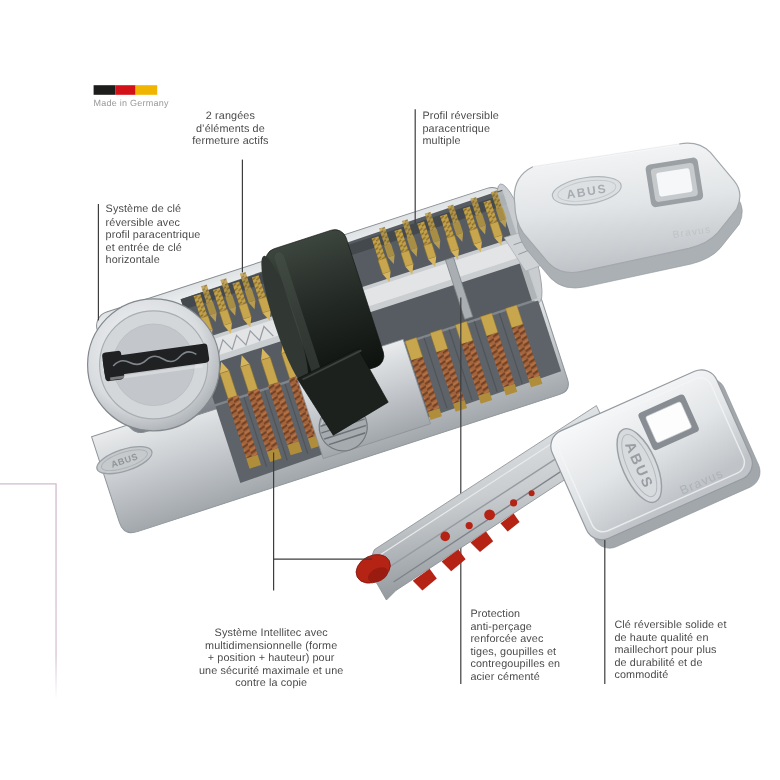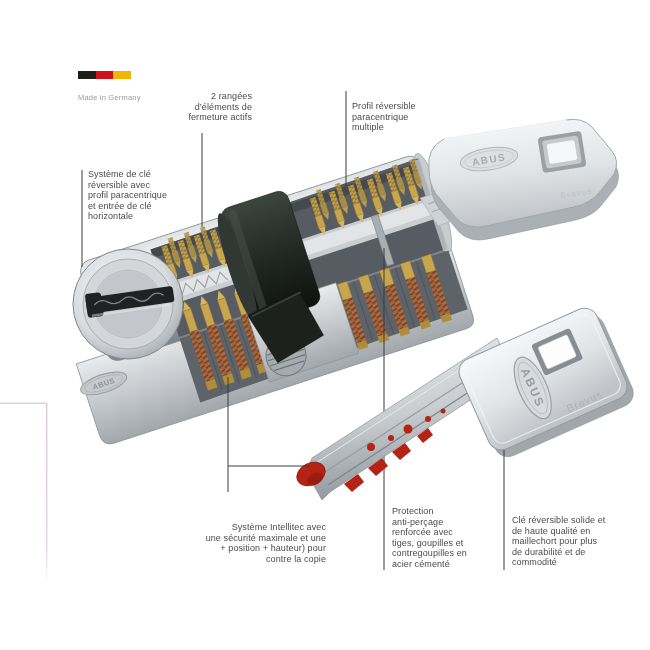--- a/index.html
+++ b/index.html
@@ -1,25 +1,25 @@
 <!DOCTYPE html>
 <html><head>
 <meta charset="utf-8">
 <style>
   html,body{margin:0;padding:0;background:#fff;width:650px;height:650px;overflow:hidden}
   .stage{position:relative;width:650px;height:650px;background:#ffffff;font-family:"Liberation Sans",sans-serif}
   .stage svg{position:absolute;left:0;top:0}
   .note{position:absolute;font-size:9px;line-height:10.6px;color:#4a4a4a;letter-spacing:.1px;white-space:nowrap}
   .note span{display:block}
-  .center{text-align:right}
+  .center{text-align:center}
   .badge{position:absolute;left:78px;top:71px}
   .flag{display:flex;width:53px;height:8px}
   .flag i{flex:1;height:8px}
   .f1{background:#1d1d1b}.f2{background:#d31118}.f3{background:#f0b500}
-  .badge-label{margin-top:14px;font-size:7.5px;color:#999;letter-spacing:.2px}
+  .badge-label{margin-top:2px;font-size:7.5px;color:#999;letter-spacing:.2px}
   text{font-family:"Liberation Sans",sans-serif}
 </style>
 </head>
 <body>
 
 <div class="stage">
 
 <svg width="650" height="650" viewBox="0 0 650 650">
   <defs>
     <linearGradient id="gChrome" x1="0" y1="0" x2="0" y2="1">
@@ -276,38 +276,39 @@
   </div>
   <div class="badge-label">Made in Germany</div>
 </div>
 
 <div class="note center" style="left:132px;top:91px;width:120px">
   <span>2 rangées</span>
   <span>d’éléments de</span>
   <span>fermeture actifs</span>
 </div>
 
-<div class="note" style="left:352px;top:101px">
+<div class="note" style="left:352px;top:91px">
   <span>Profil réversible</span>
   <span>paracentrique</span>
   <span>multiple</span>
 </div>
 
 <div class="note" style="left:88px;top:169px">
   <span>Système de clé</span>
   <span>réversible avec</span>
   <span>profil paracentrique</span>
   <span>et entrée de clé</span>
   <span>horizontale</span>
 </div>
 
 <div class="note center" style="left:126px;top:522px;width:200px">
   <span>Système Intellitec avec</span>
+  <span>multidimensionnelle (forme</span>
+  <span>+ position + hauteur) pour</span>
   <span>une sécurité maximale et une</span>
-  <span>+ position + hauteur) pour</span>
   <span>contre la copie</span>
 </div>
 
 <div class="note" style="left:512px;top:515px">
   <span>Clé réversible solide et</span>
   <span>de haute qualité en</span>
   <span>maillechort pour plus</span>
   <span>de durabilité et de</span>
   <span>commodité</span>
 </div>

